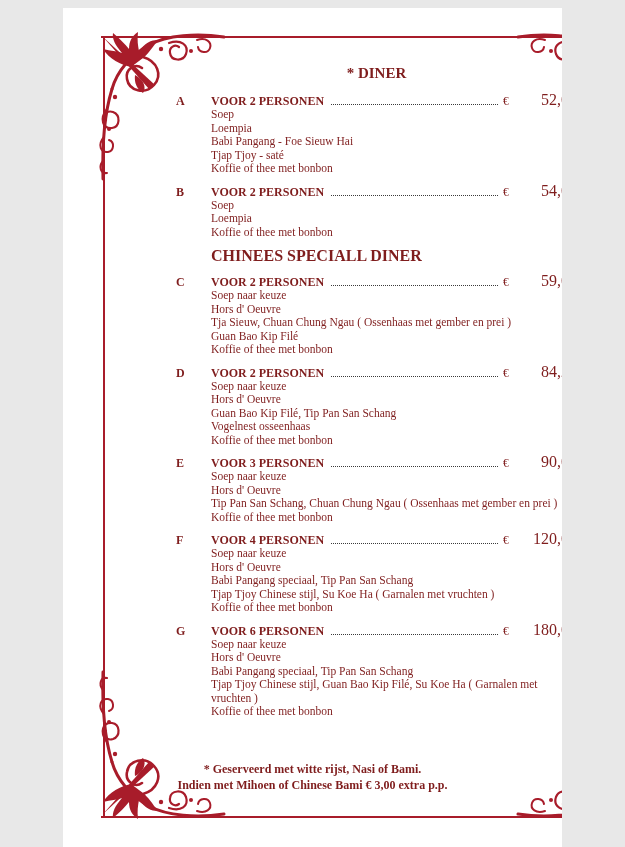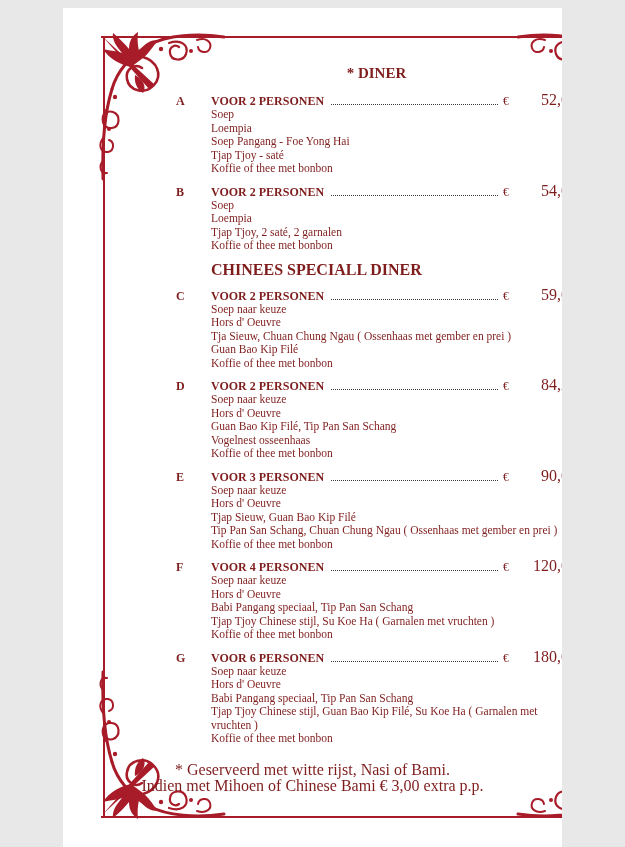--- a/index.html
+++ b/index.html
@@ -27,21 +27,21 @@
   .block { margin-bottom:8px; }
   .item-head { display:flex; align-items:baseline; font-weight:bold; font-size:12px; line-height:14px; }
   .letter { width:35px; flex:0 0 35px; }
   .ititle { white-space:nowrap;text-align:right; }
   .leader { flex:1; border-bottom:1.5px dotted #3a3a3a; margin:0 5px 3px 7px; min-width:20px; }
   .euro   { font-weight:normal; font-size:11.5px; flex:0 0 14px; }
   .price  { font-weight:normal; font-size:16px; flex:0 0 60px; text-align:right; }
   .item-lines { margin-left:35px; font-size:11.5px; line-height:13.5px; }
   .item-lines div { white-space:nowrap; }
   .footer { position:absolute; left:0; right:0; top:754px; text-align:center;
-            font-weight:normal; font-size:16px; line-height:15.5px; }
+            font-weight:bold; font-size:12px; line-height:15.5px; }
 </style>
 </head>
 <body>
 
 <div class="page">
 
   <svg width="0" height="0" style="position:absolute" aria-hidden="true">
     <defs>
       <g id="corner-art">
         <g fill="none" stroke="#a81c2a" stroke-linecap="round">
@@ -94,38 +94,37 @@
       <div class="item-head">
         <span class="letter">A</span>
         <span class="ititle">VOOR 2 PERSONEN</span>
         <span class="leader"></span>
         <span class="euro">€</span>
         <span class="price">52,00</span>
       </div>
       <div class="item-lines">
         <div>Soep</div>
         <div>Loempia</div>
-        <div>Soep Pangang - Foe Yong Hai</div>
+        <div>Babi Pangang - Foe Sieuw Hai</div>
         <div>Tjap Tjoy - saté</div>
         <div>Koffie of thee met bonbon</div>
       </div>
     </div>
 
     <div class="block">
       <div class="item-head">
         <span class="letter">B</span>
         <span class="ititle">VOOR 2 PERSONEN</span>
         <span class="leader"></span>
         <span class="euro">€</span>
         <span class="price">54,00</span>
       </div>
       <div class="item-lines">
         <div>Soep</div>
         <div>Loempia</div>
-        <div>Tjap Tjoy, 2 saté, 2 garnalen</div>
         <div>Koffie of thee met bonbon</div>
       </div>
     </div>
 
     <div class="section-heading">CHINEES SPECIALL DINER</div>
 
     <div class="block">
       <div class="item-head">
         <span class="letter">C</span>
         <span class="ititle">VOOR 2 PERSONEN</span>
@@ -163,21 +162,20 @@
       <div class="item-head">
         <span class="letter">E</span>
         <span class="ititle">VOOR 3 PERSONEN</span>
         <span class="leader"></span>
         <span class="euro">€</span>
         <span class="price">90,00</span>
       </div>
       <div class="item-lines">
         <div>Soep naar keuze</div>
         <div>Hors d' Oeuvre</div>
-        <div>Tjap Sieuw, Guan Bao Kip Filé</div>
         <div>Tip Pan San Schang, Chuan Chung Ngau ( Ossenhaas met gember en prei )</div>
         <div>Koffie of thee met bonbon</div>
       </div>
     </div>
 
     <div class="block">
       <div class="item-head">
         <span class="letter">F</span>
         <span class="ititle">VOOR 4 PERSONEN</span>
         <span class="leader"></span>

